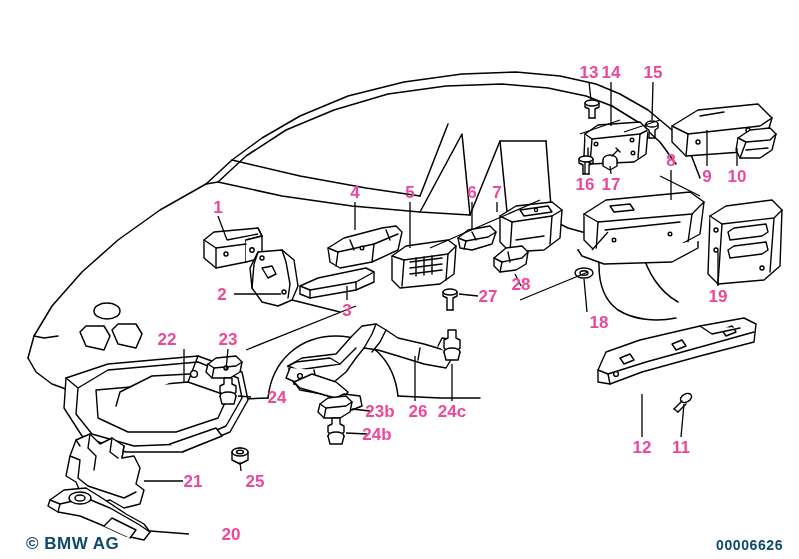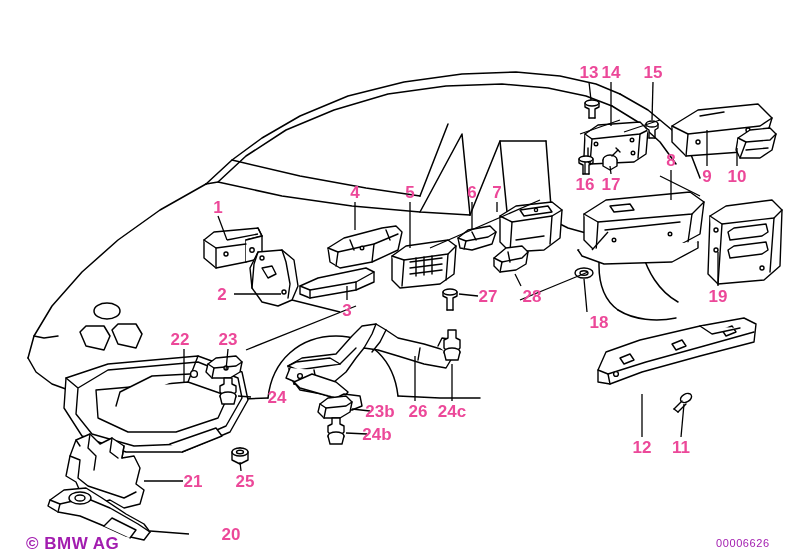--- a/index.html
+++ b/index.html
@@ -30,35 +30,35 @@
     font-weight: bold;
     font-size: 17px;
     color: #ec4899;
     line-height: 1;
     white-space: nowrap;
     transform: translate(-50%, -50%);
   }
   .footer-text {
     position: absolute;
     font-family: "Liberation Sans", sans-serif;
-    color: #a21caf;
+    color: #0c4a6e;
     white-space: nowrap;
   }
   #copyright-text {
     left: 26px;
     top: 534px;
     font-size: 17px;
     font-weight: bold;
     letter-spacing: 0.5px;
   }
   #part-code-text {
     left: 716px;
     top: 537px;
-    font-size: 11px;
-    font-weight: normal;
+    font-size: 14px;
+    font-weight: bold;
     letter-spacing: 0.6px;
   }
 </style>
 </head>
 <body>
 
 <div id="diagram-root">
 
   <svg id="diagram-svg" viewBox="0 0 799 559">
     <g fill="none" stroke="#000000" stroke-width="1.5" stroke-linejoin="round" stroke-linecap="round">
@@ -430,28 +430,28 @@
       <div class="callout-label" style="left: 642px; top: 447px;">12</div>
       <div class="callout-label" style="left: 589px; top: 72px;">13</div>
       <div class="callout-label" style="left: 611px; top: 72px;">14</div>
       <div class="callout-label" style="left: 653px; top: 72px;">15</div>
       <div class="callout-label" style="left: 585px; top: 184px;">16</div>
       <div class="callout-label" style="left: 611px; top: 184px;">17</div>
       <div class="callout-label" style="left: 587px; top: 322px; margin-left: 12px;">18</div>
       <div class="callout-label" style="left: 718px; top: 296px;">19</div>
       <div class="callout-label" style="left: 199px; top: 534px; margin-left: 32px;">20</div>
       <div class="callout-label" style="left: 193px; top: 481px;">21</div>
-      <div class="callout-label" style="left: 180px; top: 339px;">22</div>
+      <div class="callout-label" style="left: 167px; top: 339px;">22</div>
       <div class="callout-label" style="left: 228px; top: 339px;">23</div>
       <div class="callout-label" style="left: 380px; top: 411px;">23b</div>
       <div class="callout-label" style="left: 261px; top: 397px; margin-left: 16px;">24</div>
       <div class="callout-label" style="left: 377px; top: 434px;">24b</div>
       <div class="callout-label" style="left: 452px; top: 411px;">24c</div>
-      <div class="callout-label" style="left: 245px; top: 481px;">25</div>
+      <div class="callout-label" style="left: 255px; top: 481px;">25</div>
       <div class="callout-label" style="left: 394px; top: 411px; margin-left: 24px;">26</div>
       <div class="callout-label" style="left: 488px; top: 296px;">27</div>
-      <div class="callout-label" style="left: 521px; top: 296px; margin-left: 11px;">28</div>
+      <div class="callout-label" style="left: 521px; top: 284px;">28</div>
     </div>
 
   <div class="footer-text" id="copyright-text">© BMW AG</div>
 
   <div class="footer-text" id="part-code-text">00006626</div>
 </div>
 
 </body></html>

